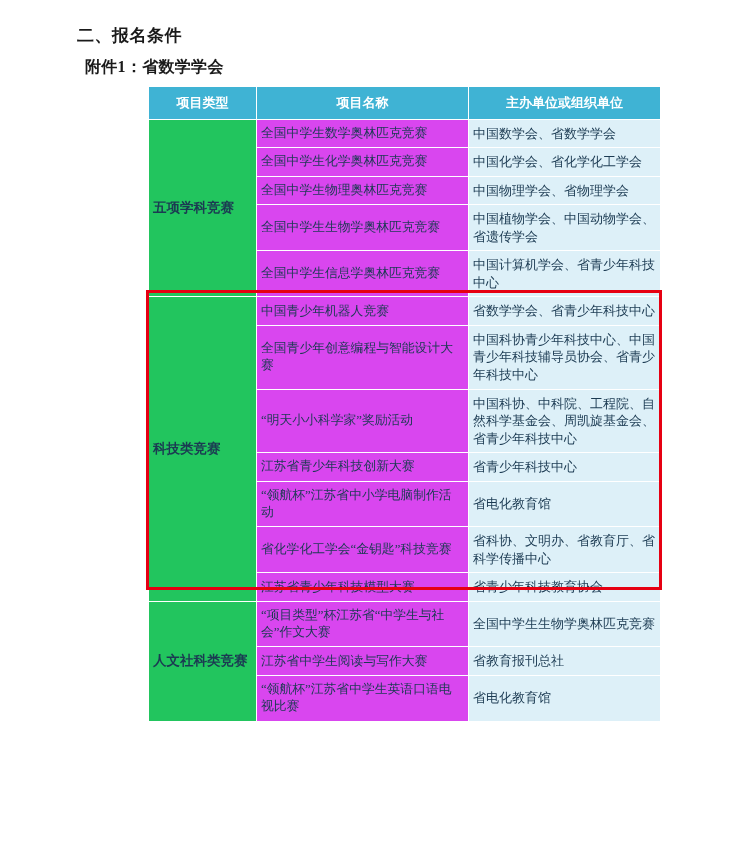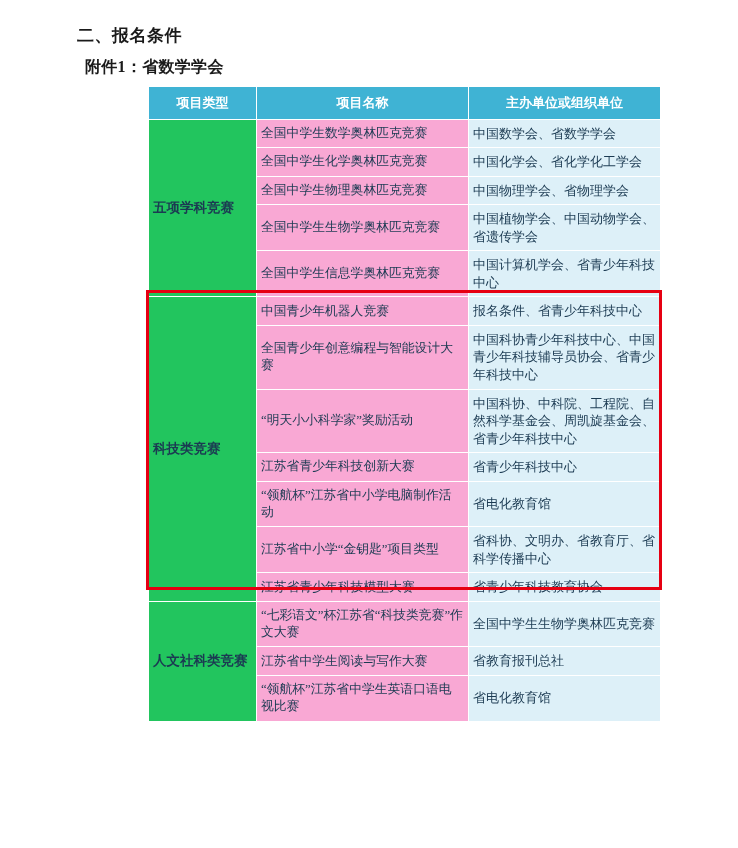--- a/index.html
+++ b/index.html
@@ -71,21 +71,21 @@
     padding: 7px 4px;
     border: 1px solid #ffffff;
   }
   td.cat {
     background: #22c55e;
     font-weight: bold;
     font-size: 13.5px;
     width: 108px;
   }
   td.name {
-    background: #f9a8d4;
+    background: #d946ef;
     width: 212px;
     font-size: 12.8px;
   }
   td.org {
     background: #ddf0f8;
     width: 192px;
     font-size: 13px;
   }
   .colw1 { width: 108px; }
   .colw2 { width: 212px; }
@@ -144,49 +144,49 @@
             <td class="name">全国中学生生物学奥林匹克竞赛</td>
             <td class="org">中国植物学会、中国动物学会、省遗传学会</td>
           </tr>
           <tr>
             <td class="name">全国中学生信息学奥林匹克竞赛</td>
             <td class="org">中国计算机学会、省青少年科技中心</td>
           </tr>
           <tr>
             <td class="cat" rowspan="7">科技类竞赛</td>
             <td class="name">中国青少年机器人竞赛</td>
-            <td class="org">报名条件、省青少年科技中心</td>
+            <td class="org">省数学学会、省青少年科技中心</td>
           </tr>
           <tr>
             <td class="name">全国青少年创意编程与智能设计大赛</td>
             <td class="org">中国科协青少年科技中心、中国青少年科技辅导员协会、省青少年科技中心</td>
           </tr>
           <tr>
             <td class="name">“明天小小科学家”奖励活动</td>
             <td class="org">中国科协、中科院、工程院、自然科学基金会、周凯旋基金会、省青少年科技中心</td>
           </tr>
           <tr>
             <td class="name">江苏省青少年科技创新大赛</td>
             <td class="org">省青少年科技中心</td>
           </tr>
           <tr>
             <td class="name">“领航杯”江苏省中小学电脑制作活动</td>
             <td class="org">省电化教育馆</td>
           </tr>
           <tr>
-            <td class="name">江苏省中小学“金钥匙”项目类型</td>
+            <td class="name">省化学化工学会“金钥匙”科技竞赛</td>
             <td class="org">省科协、文明办、省教育厅、省科学传播中心</td>
           </tr>
           <tr>
             <td class="name">江苏省青少年科技模型大赛</td>
             <td class="org">省青少年科技教育协会</td>
           </tr>
           <tr>
             <td class="cat" rowspan="3">人文社科类竞赛</td>
-            <td class="name">“七彩语文”杯江苏省“科技类竞赛”作文大赛</td>
+            <td class="name">“项目类型”杯江苏省“中学生与社会”作文大赛</td>
             <td class="org">全国中学生生物学奥林匹克竞赛</td>
           </tr>
           <tr>
             <td class="name">江苏省中学生阅读与写作大赛</td>
             <td class="org">省教育报刊总社</td>
           </tr>
           <tr>
             <td class="name">“领航杯”江苏省中学生英语口语电视比赛</td>
             <td class="org">省电化教育馆</td>
           </tr>

